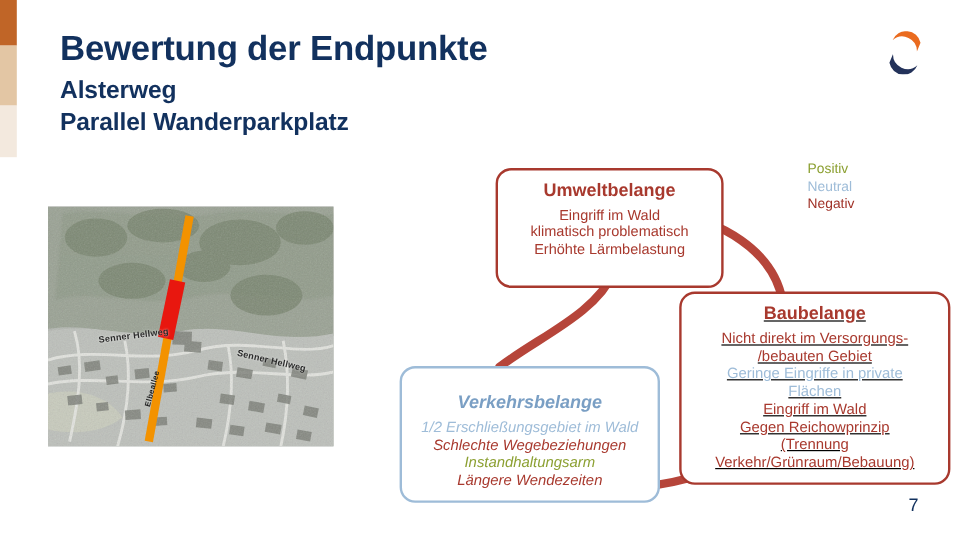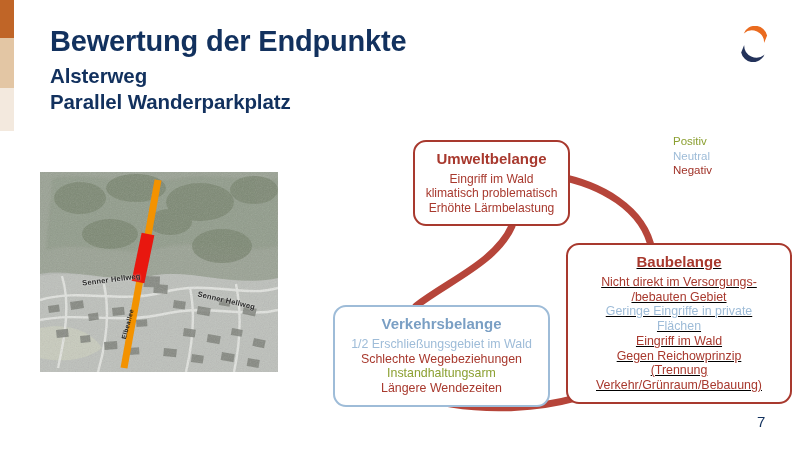--- a/index.html
+++ b/index.html
@@ -72,23 +72,23 @@
   .node-box.neu-border{border:2.4px solid #9ebcd8;}
   .node-title{font-weight:bold;font-size:15px;line-height:1.25;margin:0 0 3px 0;}
   .node-title.neg{color:#a8392e;}
   .node-title.neu{color:#7a9fc4;}
   .node-list{list-style:none;margin:0;padding:0;}
   .node-list li{font-size:12.3px;line-height:1.19;}
   .v-pos{color:#8ca032;}
   .v-neu{color:#9ebcd8;}
   .v-neg{color:#a8392e;}
 
-  #box-umwelt{left:413px;top:140px;width:157px;padding:8px 6px 9px;}
+  #box-umwelt{left:413px;top:140px;width:190px;padding:8px 6px 23px;}
   #box-bau{left:566px;top:243px;width:226px;padding:8px 6px 9px;text-decoration:underline;}
-  #box-verkehr{left:333px;top:305px;width:217px;padding:8px 6px 9px;}
+  #box-verkehr{left:333px;top:305px;width:217px;padding:20px 6px 9px;font-style:italic;}
   #box-umwelt .node-list li{font-size:12.1px;}
   #box-bau .node-list li{font-size:12.4px;}
   #box-verkehr .node-list li{font-size:12.4px;}
 
   
   #page-number{
     position:absolute;left:757px;top:413px;font-size:15px;
     color:#12315e;font-weight:normal;
   }
 </style>

